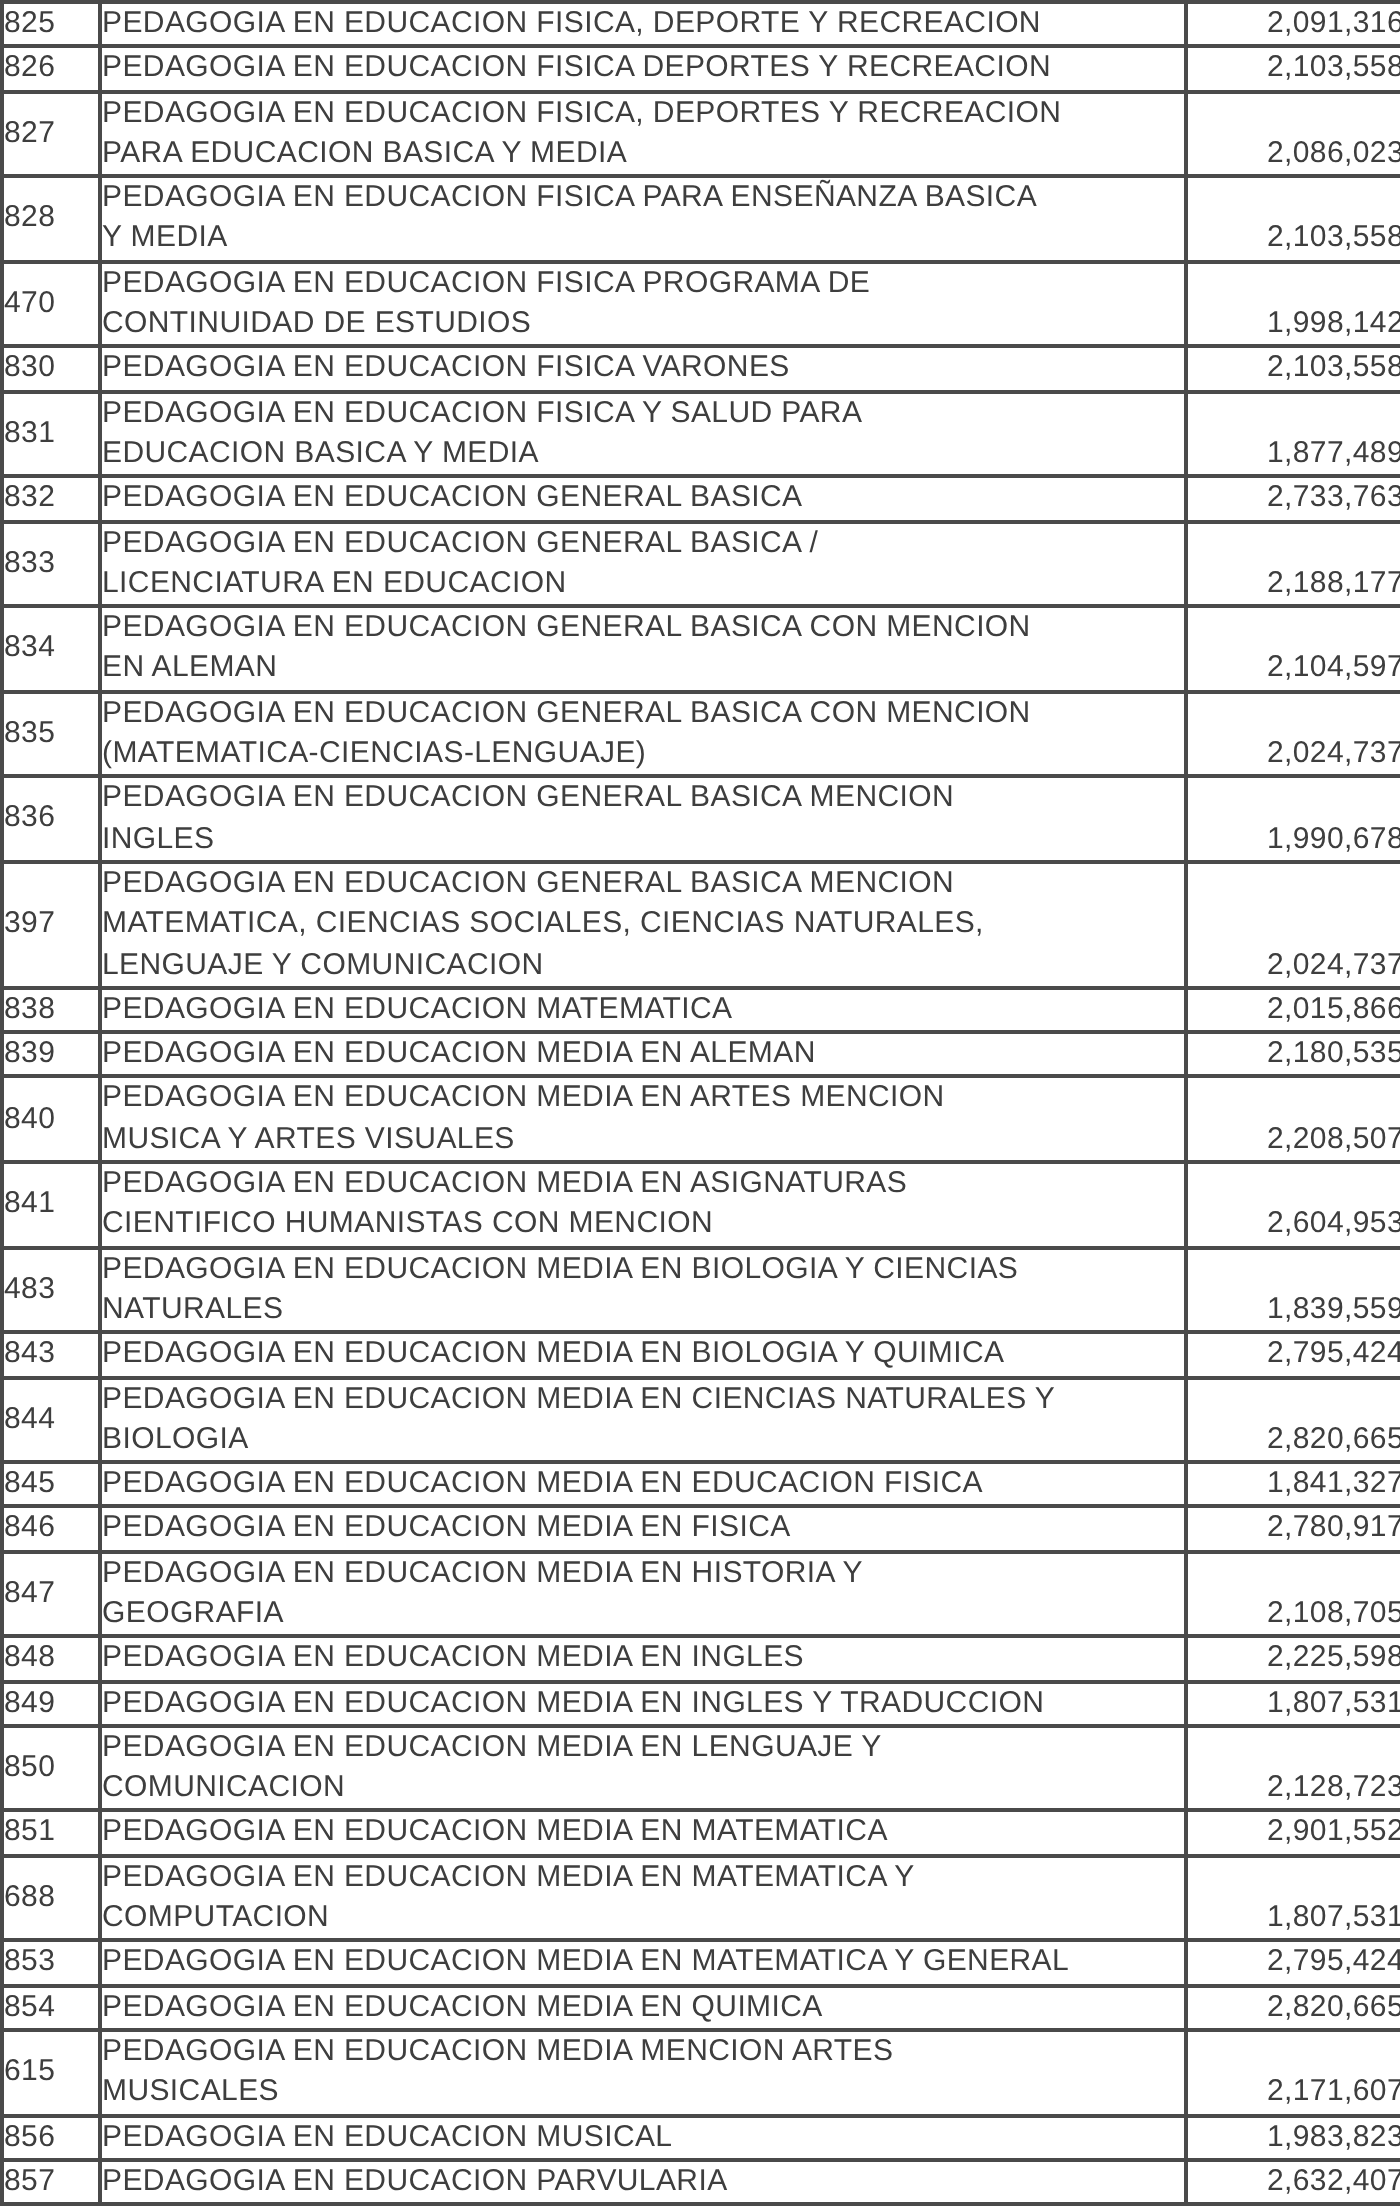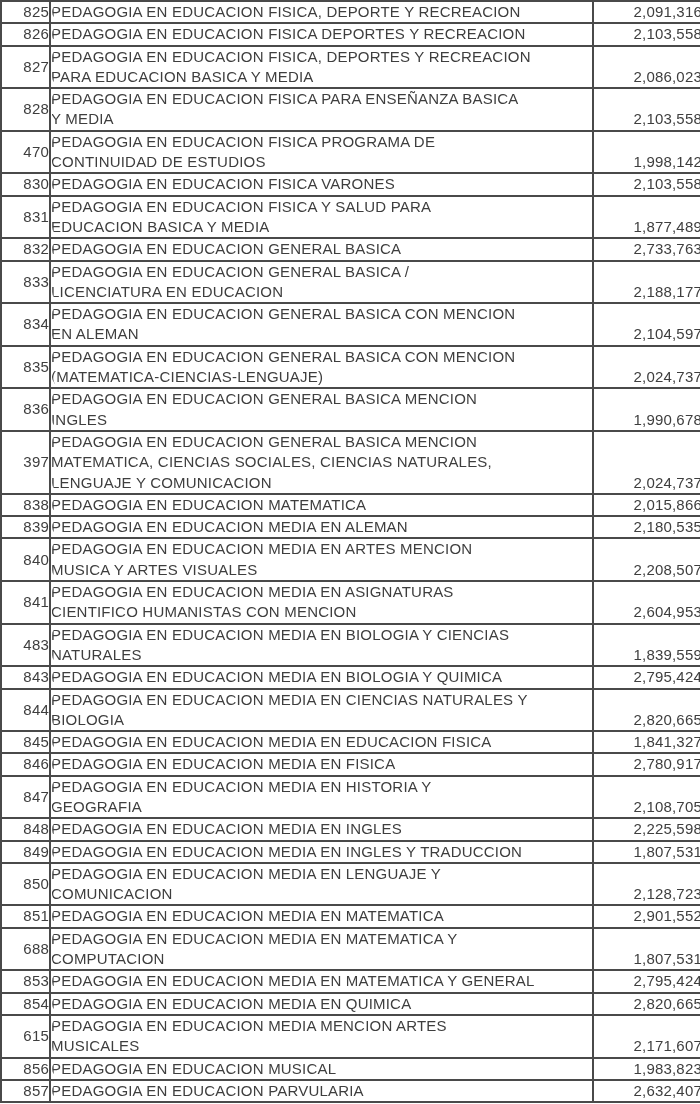--- a/index.html
+++ b/index.html
@@ -20,31 +20,30 @@
   table.programs td {
     border: 2px solid #4a4a4a;
     font-size: 15px;
     line-height: 20.3px;
     letter-spacing: 0.2px;
     padding: 0;
     overflow: hidden;
   }
   td.code {
     width: 47px;
-    text-align: right;
+    text-align: left;
     vertical-align: middle;
   }
   td.program {
     width: 541px;
     text-align: left;
     vertical-align: middle;
     padding-left: 6px;
     padding-right: 2px;
     white-space: pre-line;
-    border-radius: 11px;
   }
   td.amount {
     width: 108px;
     text-align: right;
     vertical-align: bottom;
     padding-right: 9px;
   }
 </style>
 </head>
 <body>

